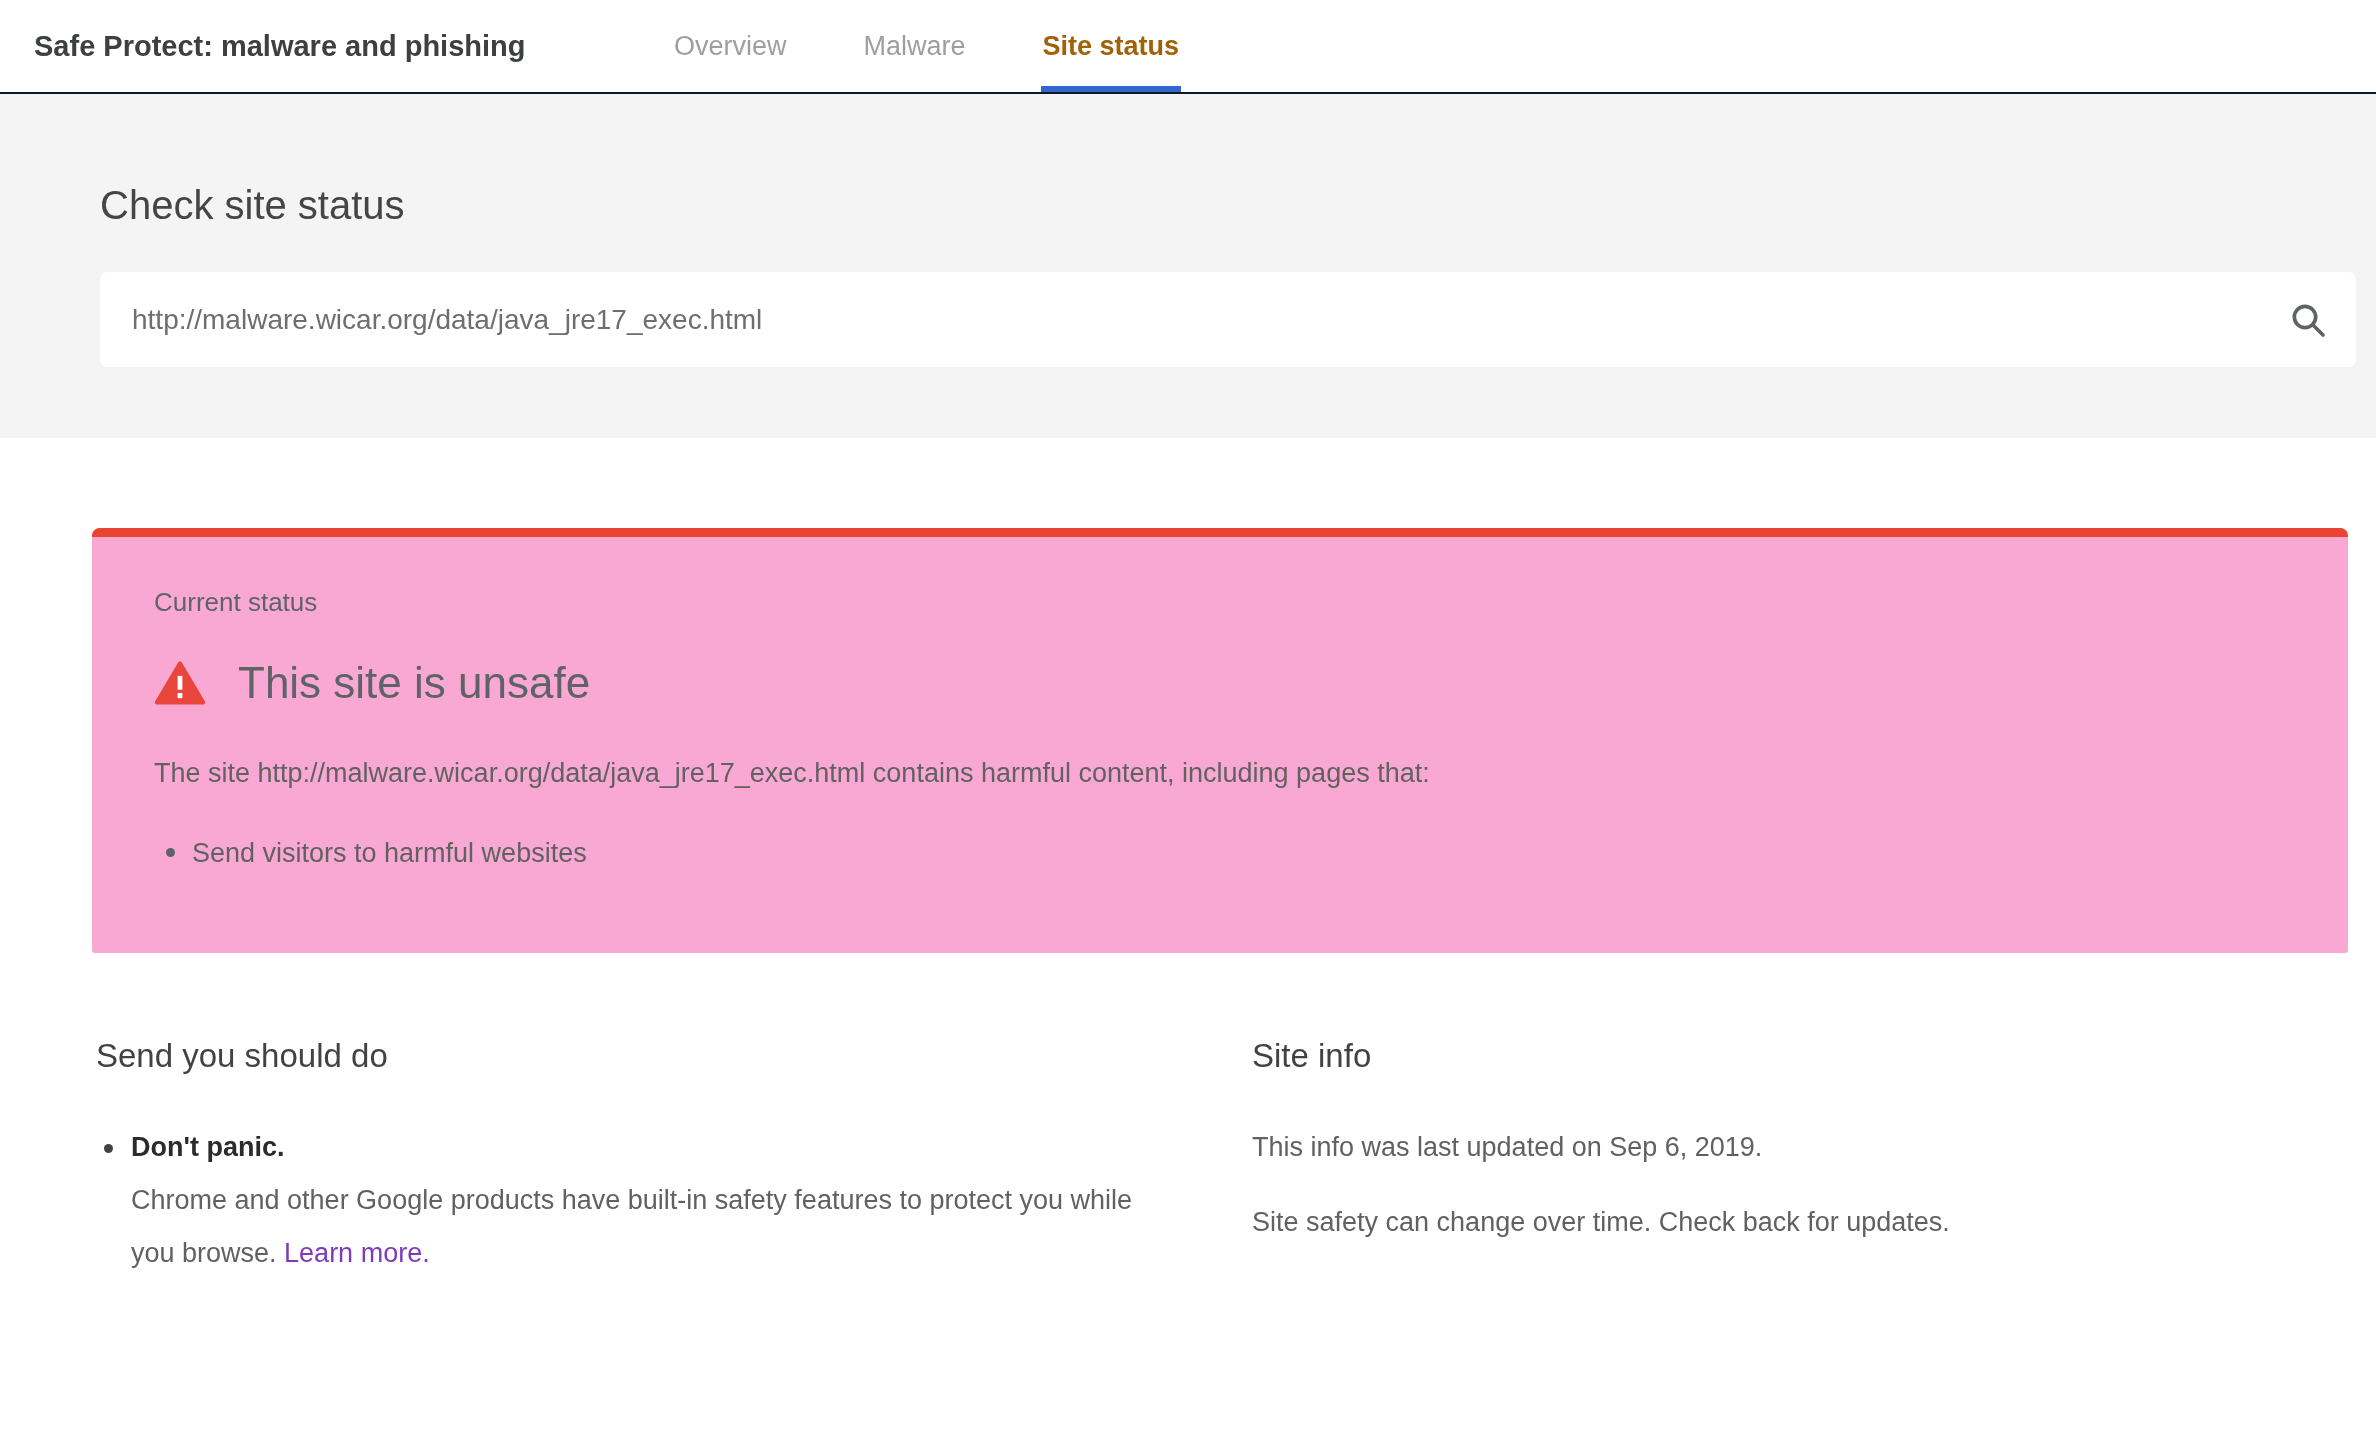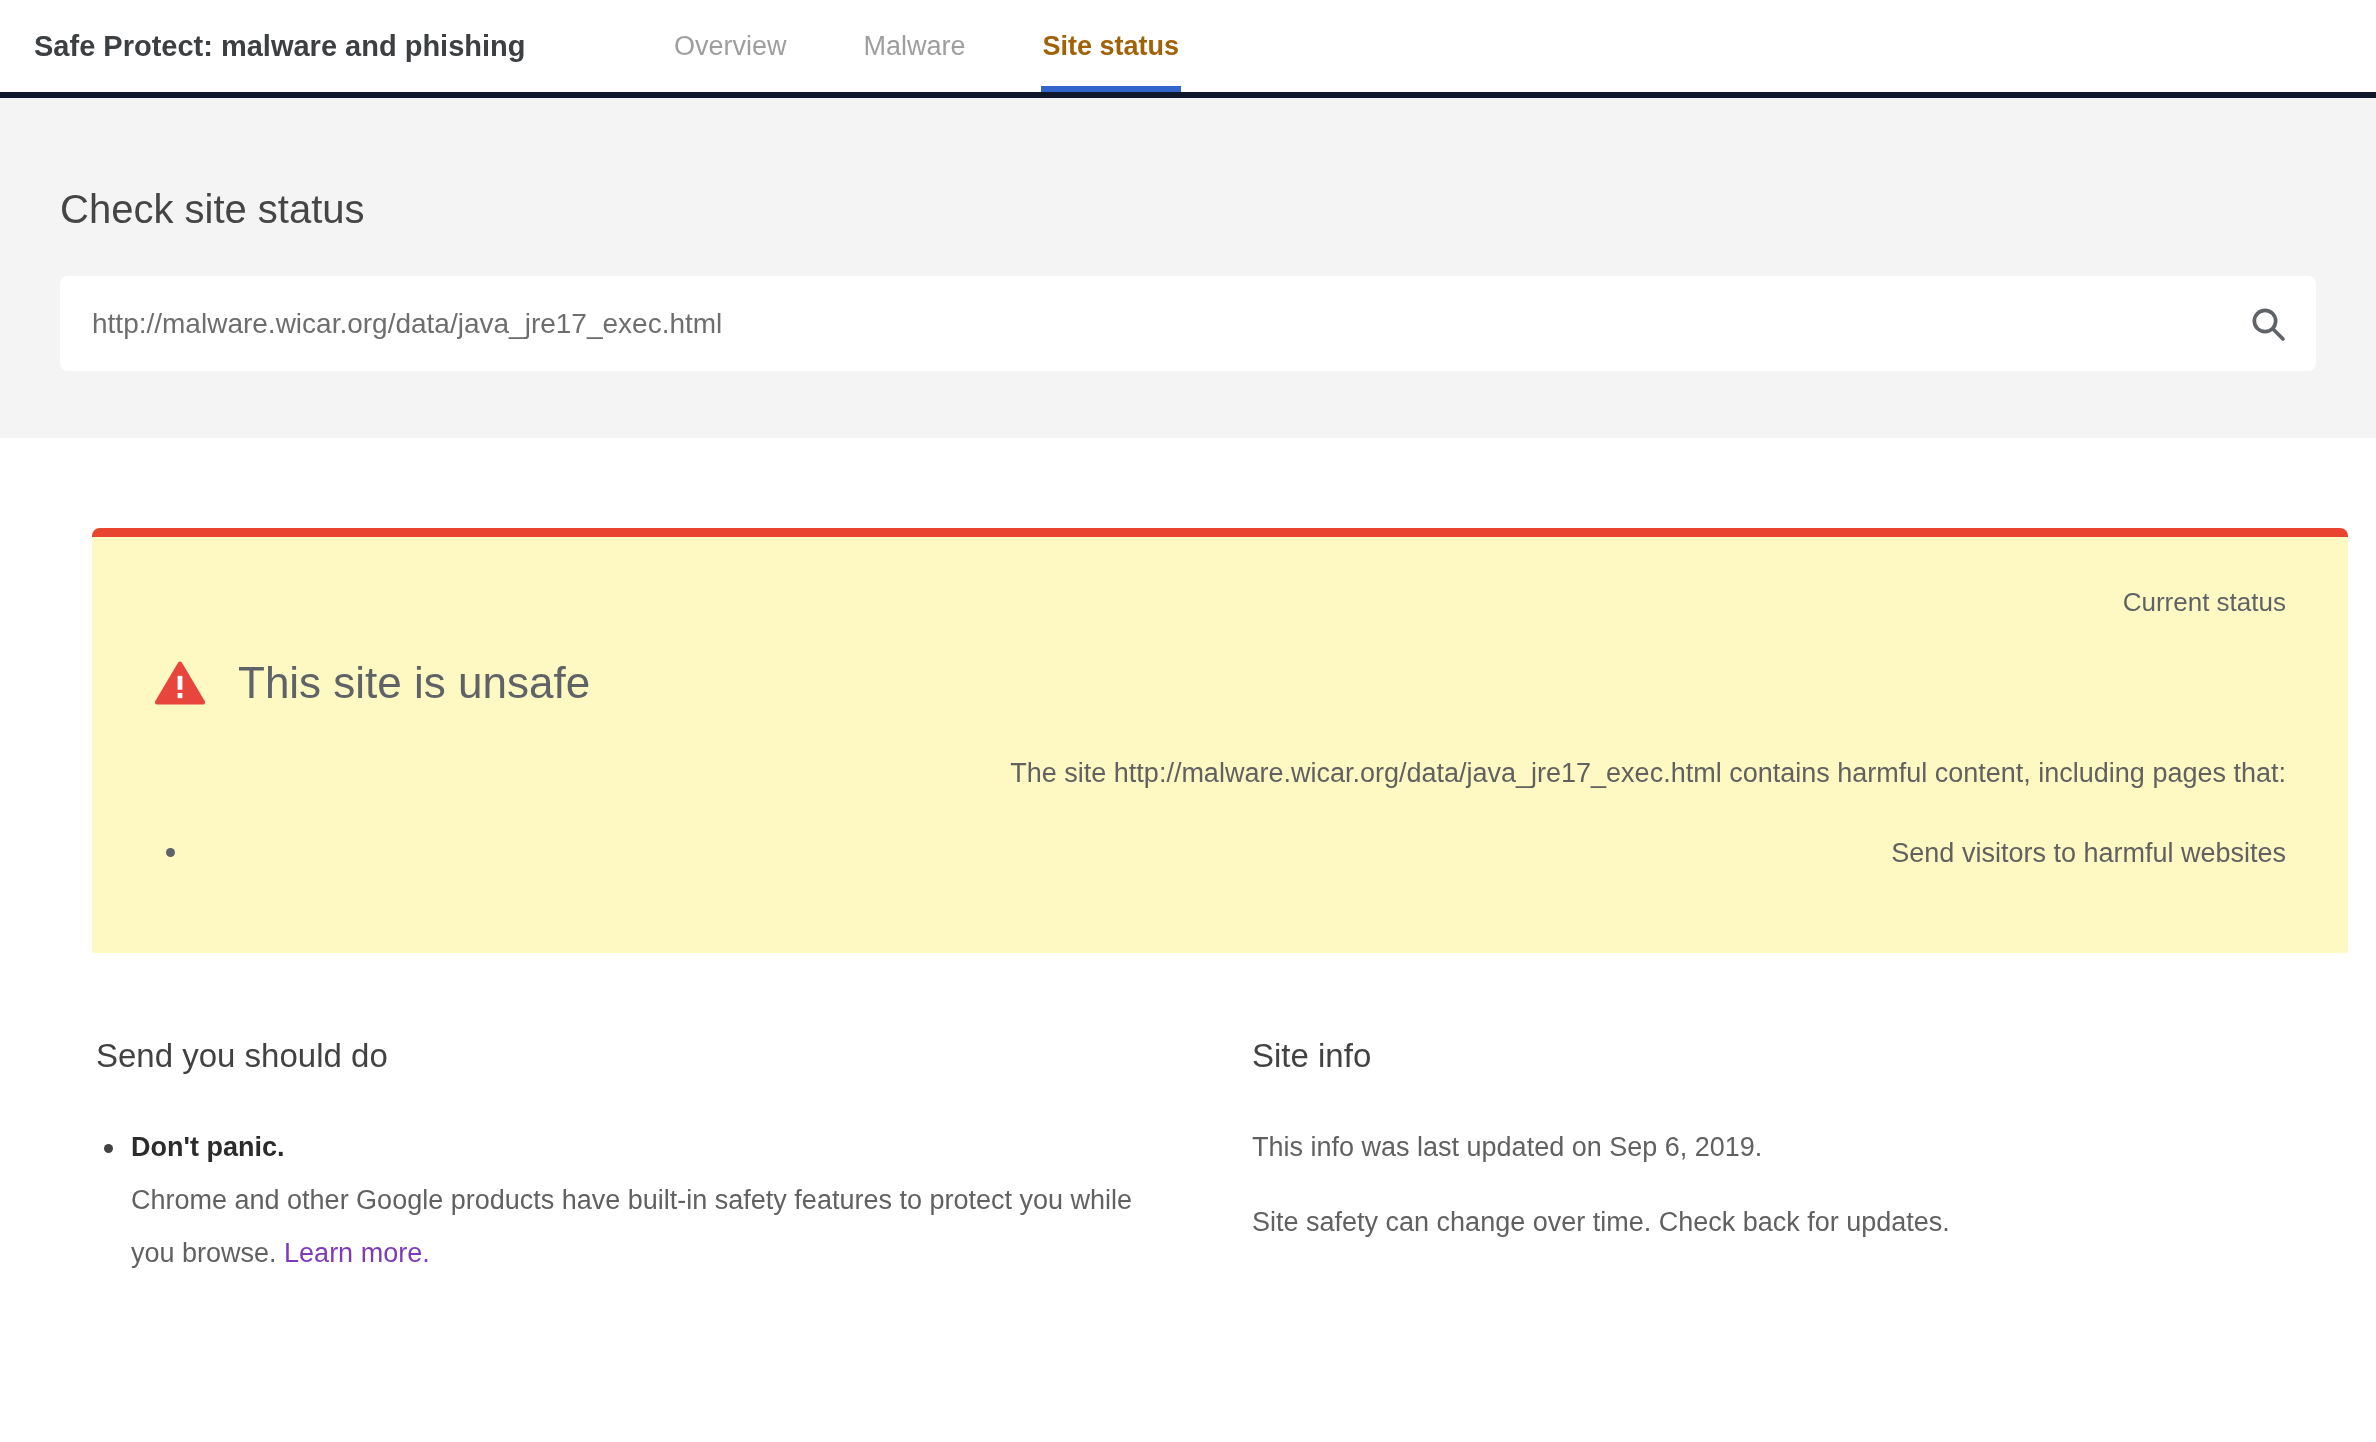--- a/index.html
+++ b/index.html
@@ -10,31 +10,31 @@
   .header { position:relative; height:92px; background:#ffffff; display:flex; align-items:center; }
   .header-title { position:absolute; left:34px; top:0; height:92px; display:flex; align-items:center;
                   font-size:29px; font-weight:700; color:#3c4043; }
   .tabs { position:absolute; left:672px; top:0; height:92px; display:flex; gap:73px; }
   .tab { position:relative; height:92px; display:flex; align-items:center; padding:2px 2px;
          font-size:27px; color:#9e9e9e; cursor:pointer; }
   .tab.active { color:#a16207; font-weight:700; }
   .tab.active .tab-underline { position:absolute; left:0; right:0; bottom:0; height:6px; background:#3266cc; }
 
   
-  .search-section { height:346px; background:#f4f4f4; border-top:6px solid #0f172a; padding:88px 0 0 60px; }
+  .search-section { height:346px; background:#f4f4f4; border-top:2px solid #0f172a; padding:88px 0 0 100px; }
   .search-heading { font-size:40px; font-weight:400; color:#454545; line-height:46px; }
   .search-box { margin-top:44px; width:2256px; height:95px; background:#ffffff; border-radius:8px;
                 display:flex; align-items:center; padding:0 26px 0 32px; }
   .search-input { flex:1; border:none; outline:none; background:transparent;
                   font-family:"Liberation Sans", sans-serif; font-size:28px; color:#6e6e6e; }
   .search-icon-btn { width:44px; height:44px; display:flex; align-items:center; justify-content:center;
                      cursor:pointer; background:none; border:none; }
 
   
-  .status-card { margin:90px 0 0 92px; width:2256px; background:#fef9c3; border-radius:8px 8px 3px 3px;text-align:right; }
+  .status-card { margin:90px 0 0 92px; width:2256px; background:#f9a8d4; border-radius:8px 8px 3px 3px; }
   .card-accent { height:9px; background:#e8442f; border-radius:8px 8px 0 0; }
   .card-body { padding:50px 62px 84px 62px; }
   .current-status-label { font-size:26px; color:#5f6368; line-height:30px; }
   .status-row { margin-top:36px; display:flex; align-items:center; gap:32px; }
   .status-title { font-size:44px; color:#5f6368; font-weight:400; line-height:60px; }
   .status-desc { margin-top:44px; font-size:27px; color:#616161; line-height:32px; }
   .card-bullets { margin-top:48px; list-style:none; }
   .card-bullets li { position:relative; padding-left:38px; font-size:27px; color:#616161; line-height:32px; }
   .card-bullets li::before { content:''; position:absolute; left:12px; top:11px; width:9px; height:9px;
                              border-radius:50%; background:#5f6368; }

